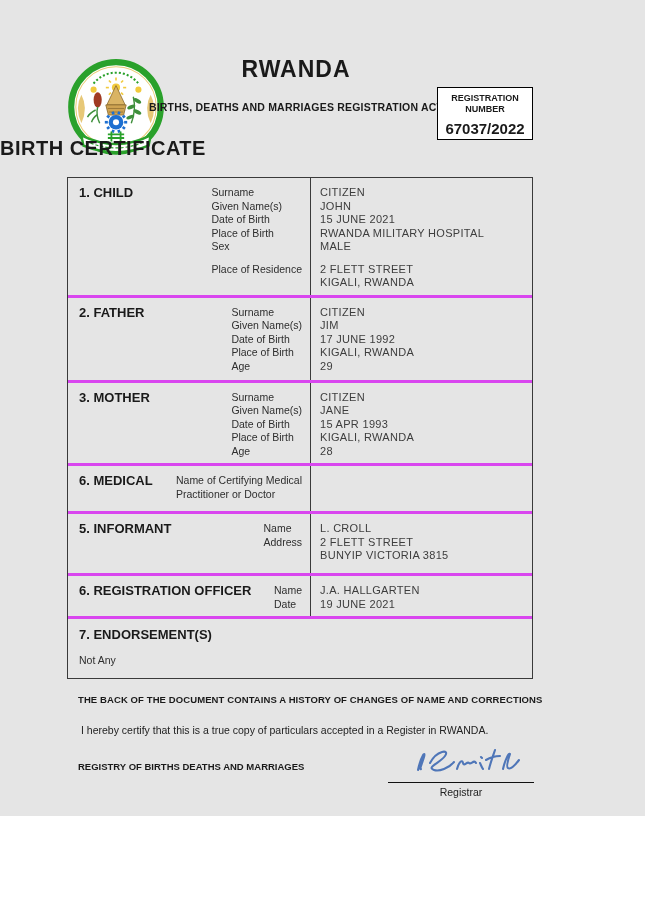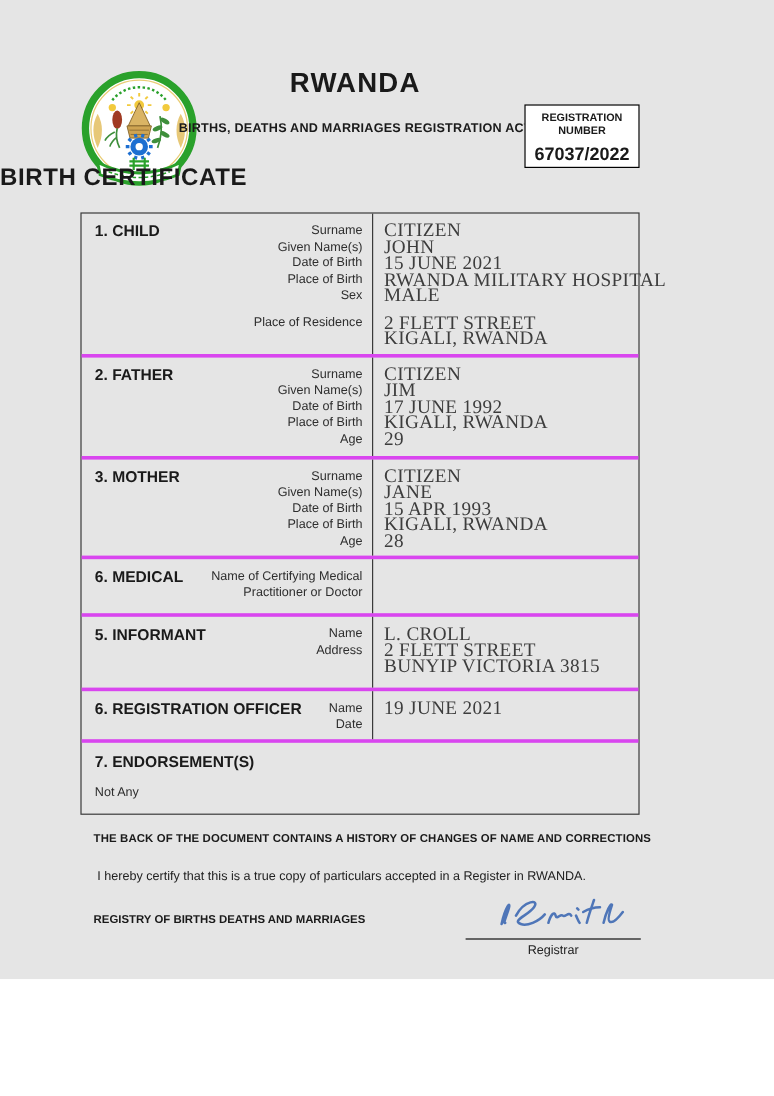--- a/index.html
+++ b/index.html
@@ -20,24 +20,24 @@
               border:1.5px solid #000; text-align:center; background:#fff; }
   .reg-label{ font-size:9px; font-weight:bold; line-height:10.5px; margin-top:5px; }
   .reg-number{ font-size:15px; font-weight:bold; margin-top:6px; }
   
   .table { position:absolute; top:177px; left:67px; width:466px; border:1px solid #3a3a3a; }
   .section { display:flex; border-bottom:3px solid #d946ef; }
   .section:last-child { border-bottom:none; }
   .sec-left { width:243px; flex:0 0 243px; border-right:1px solid #3a3a3a;
               padding:8px 8px 5px 11px; display:flex; align-items:flex-start; }
   .sec-title { font-size:13px; font-weight:bold; white-space:nowrap; margin-right:auto; line-height:14px; }
-  .labels { text-align:right; font-size:10.5px; line-height:13.5px; color:#2e2e2e; }
+  .labels { text-align:left; font-size:10.5px; line-height:13.5px; color:#2e2e2e; }
   .sec-right { flex:1; padding:8px 6px 5px 9px;
-               font-family:Liberation Serif, serif;
-               font-size:16px; line-height:13.5px; color:#3d3d3d; letter-spacing:.3px; }
+               font-family:Liberation Sans, sans-serif;
+               font-size:11px; line-height:13.5px; color:#3d3d3d; letter-spacing:.3px; }
   .ln { min-height:13.5px; white-space:nowrap; }
   .sp { min-height:9px; }
   .sec-full { width:100%; padding:9px 8px 6px 11px; }
   .sec-full .body { font-size:10.5px; color:#2e2e2e; margin-top:12px; }
   
   .back-note { position:absolute; top:694px; left:78px; font-size:9.5px; font-weight:bold; letter-spacing:.1px; }
   .certify   { position:absolute; top:724px; left:81px; font-size:10.5px; color:#222; }
   .registry  { position:absolute; top:761px; left:78px; font-size:9.5px; font-weight:bold; }
   .sig-block { position:absolute; top:740px; left:388px; width:146px; text-align:center; }
   .sig-svg   { display:block; width:146px; height:42px; }
@@ -220,20 +220,21 @@
 
     <div class="section" style="min-height:43px">
       <div class="sec-left">
         <div class="sec-title">6. REGISTRATION OFFICER</div>
         <div class="labels">
           <div class="ln">Name</div>
           <div class="ln">Date</div>
         </div>
       </div>
       <div class="sec-right">
+        <div class="ln">J.A. HALLGARTEN</div>
         <div class="ln">19 JUNE 2021</div>
       </div>
     </div>
 
     <div class="section" style="min-height:59px">
       <div class="sec-full">
         <div class="sec-title">7. ENDORSEMENT(S)</div>
         <div class="body">Not Any</div>
       </div>
     </div>

